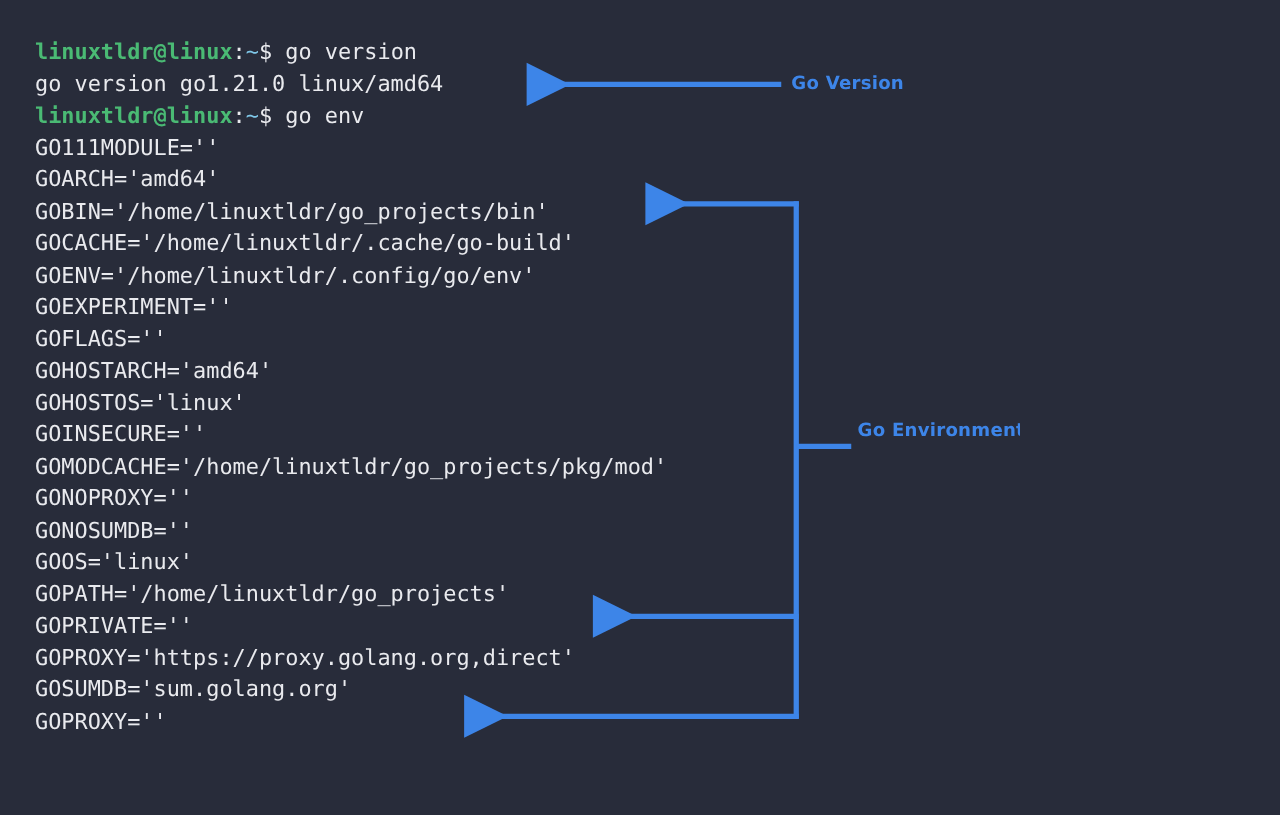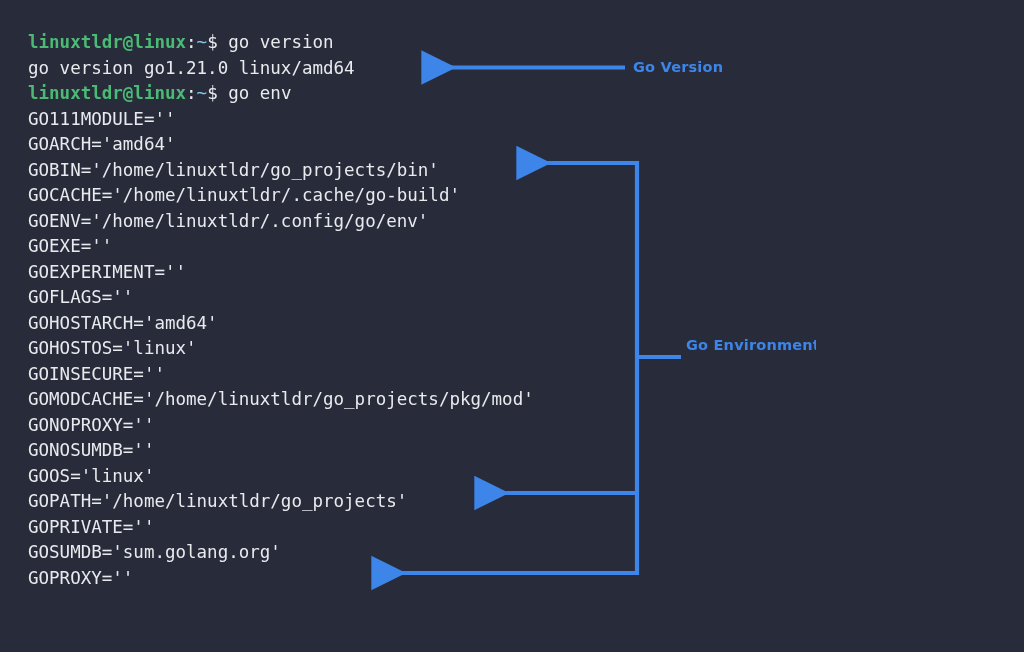--- a/index.html
+++ b/index.html
@@ -73,32 +73,32 @@
 
   <div class="term">
       <div class="line"><span class="user">linuxtldr@linux</span><span class="punct">:</span><span class="tilde">~</span><span class="punct">$ </span><span class="cmd">go version</span></div>
       <div class="line">go version go1.21.0 linux/amd64</div>
       <div class="line"><span class="user">linuxtldr@linux</span><span class="punct">:</span><span class="tilde">~</span><span class="punct">$ </span><span class="cmd">go env</span></div>
       <div class="line">GO111MODULE=''</div>
       <div class="line">GOARCH='amd64'</div>
       <div class="line">GOBIN='/home/linuxtldr/go_projects/bin'</div>
       <div class="line">GOCACHE='/home/linuxtldr/.cache/go-build'</div>
       <div class="line">GOENV='/home/linuxtldr/.config/go/env'</div>
-      <div class="line">GOEXE=''</div>
       <div class="line">GOEXPERIMENT=''</div>
       <div class="line">GOFLAGS=''</div>
       <div class="line">GOHOSTARCH='amd64'</div>
       <div class="line">GOHOSTOS='linux'</div>
       <div class="line">GOINSECURE=''</div>
       <div class="line">GOMODCACHE='/home/linuxtldr/go_projects/pkg/mod'</div>
       <div class="line">GONOPROXY=''</div>
       <div class="line">GONOSUMDB=''</div>
       <div class="line">GOOS='linux'</div>
       <div class="line">GOPATH='/home/linuxtldr/go_projects'</div>
       <div class="line">GOPRIVATE=''</div>
+      <div class="line">GOPROXY='https://proxy.golang.org,direct'</div>
       <div class="line">GOSUMDB='sum.golang.org'</div>
       <div class="line">GOPROXY=''</div>
     </div>
 
   <svg class="anno" viewBox="0 0 1024 652" width="1024" height="652">
     <defs>
       <marker id="arrowL" markerWidth="9" markerHeight="9" refX="8.2" refY="4.5" orient="auto" markerUnits="strokeWidth">
         <path d="M 8.6 0.4 L 8.6 8.6 L 0.3 4.5 Z" fill="#3d85e8"></path>
       </marker>
     </defs>

